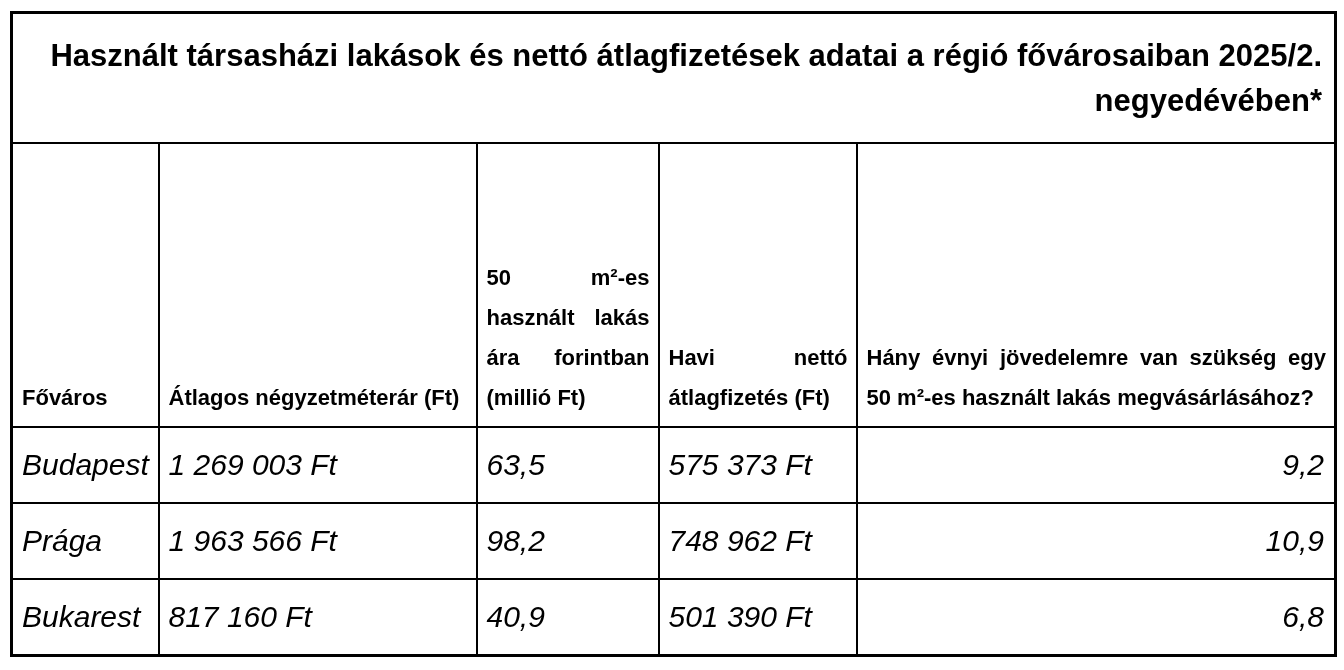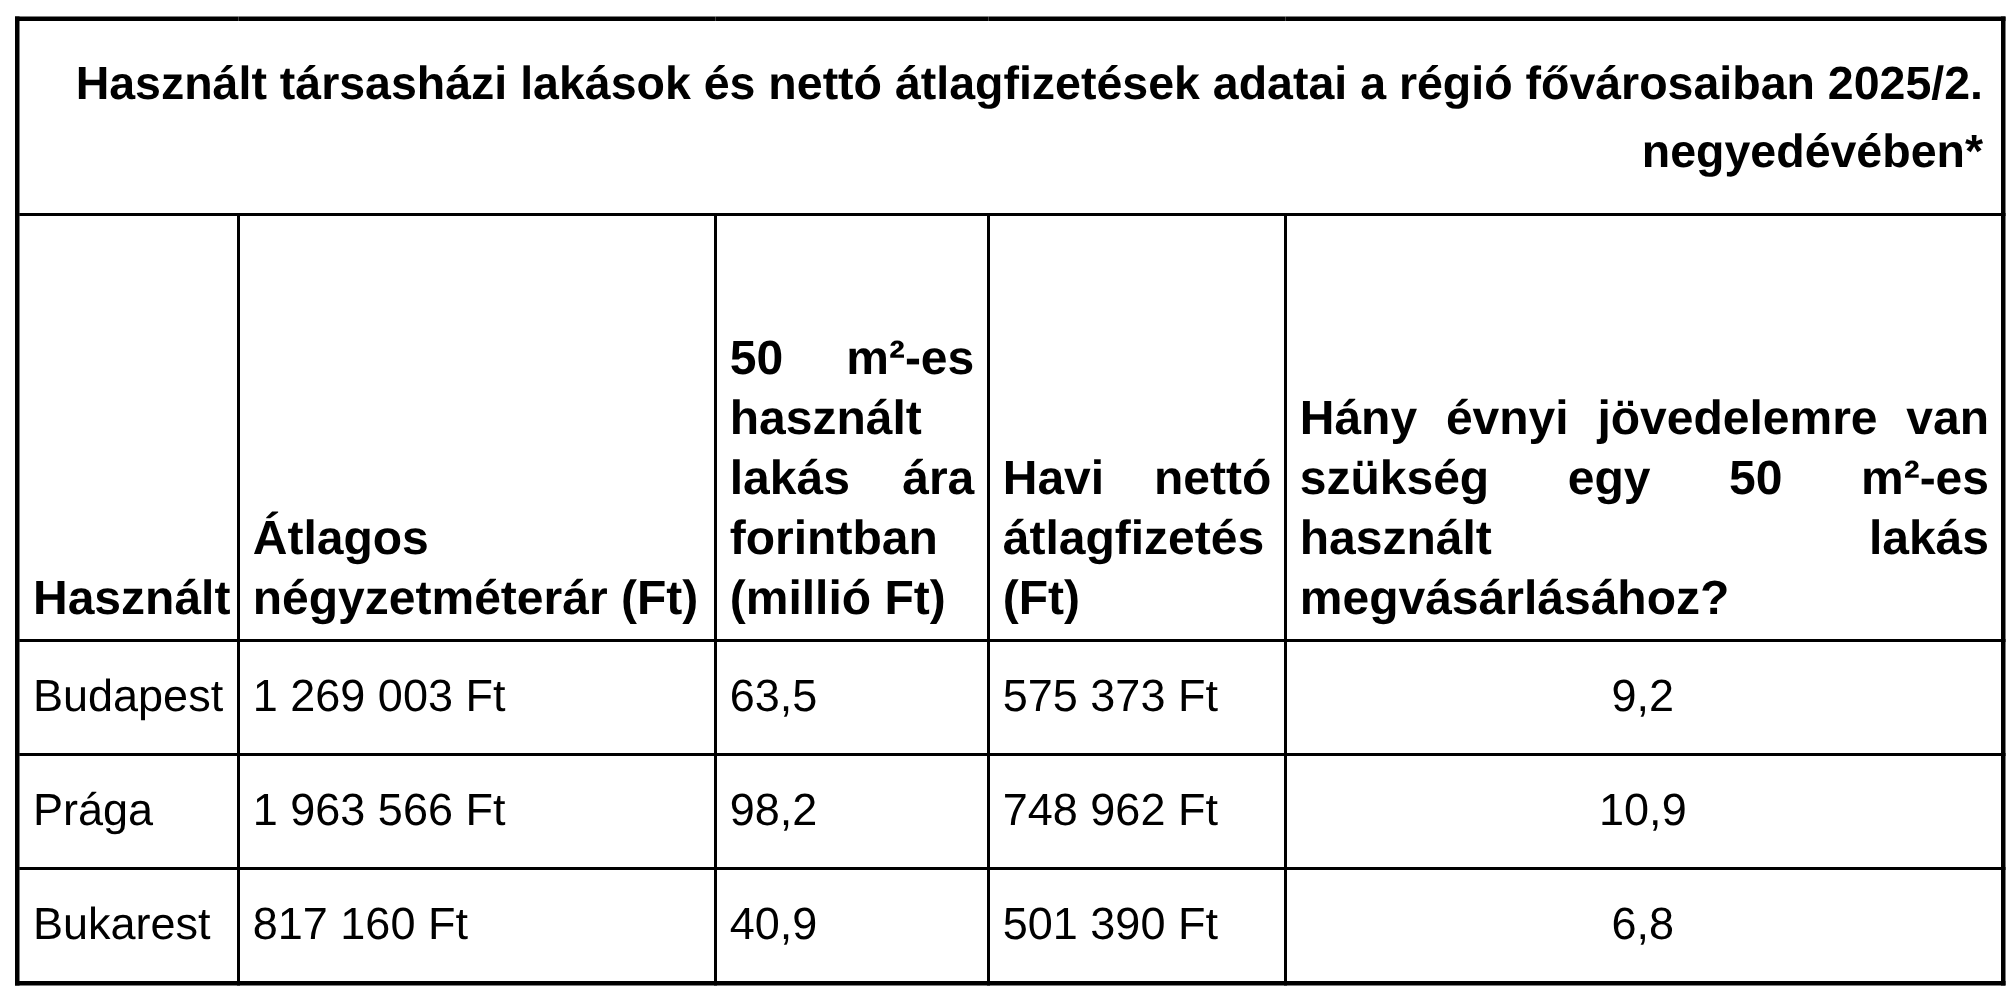--- a/index.html
+++ b/index.html
@@ -34,59 +34,60 @@
     text-align: right;
     font-weight: 700;
     font-size: 31px;
     line-height: 45px;
     padding: 2px 12px;
   }
   tr.header-row td {
     height: 219px;
     vertical-align: bottom;
     font-weight: 700;
-    font-size: 32px;
+    font-size: 22px;
     line-height: 40px;
     text-align: justify;
     text-align-last: left;
     -moz-text-align-last: left;
     padding: 6px 8px 8px 9px;
     overflow: hidden;
   }
   tr.data-row td {
     height: 57px;
     vertical-align: middle;
     font-size: 30px;
     text-align: left;
     padding: 2px 8px 2px 9px;
     overflow: hidden;
     white-space: nowrap;
+    font-style: italic;
   }
   tr.data-row td.num-right {
-    text-align: center;
+    text-align: right;
     padding-right: 10px;
   }
 </style>
 </head>
 <body>
 
 <table class="doc-table">
   <colgroup>
     <col style="width:147px">
     <col style="width:318px">
     <col style="width:182px">
     <col style="width:198px">
     <col style="width:479px">
   </colgroup>
   <tbody>
     <tr>
       <td class="title-cell" colspan="5">Használt társasházi lakások és nettó átlagfizetések adatai a régió fővárosaiban 2025/2. negyedévében*</td>
     </tr>
     <tr class="header-row">
-      <td>Használt</td>
+      <td>Főváros</td>
       <td>Átlagos négyzetméterár (Ft)</td>
       <td>50 m²-es használt lakás ára forintban (millió Ft)</td>
       <td>Havi nettó átlagfizetés (Ft)</td>
       <td>Hány évnyi jövedelemre van szükség egy 50 m²-es használt lakás megvásárlásához?</td>
     </tr>
     <tr class="data-row">
       <td>Budapest</td>
       <td>1 269 003 Ft</td>
       <td>63,5</td>
       <td>575 373 Ft</td>

